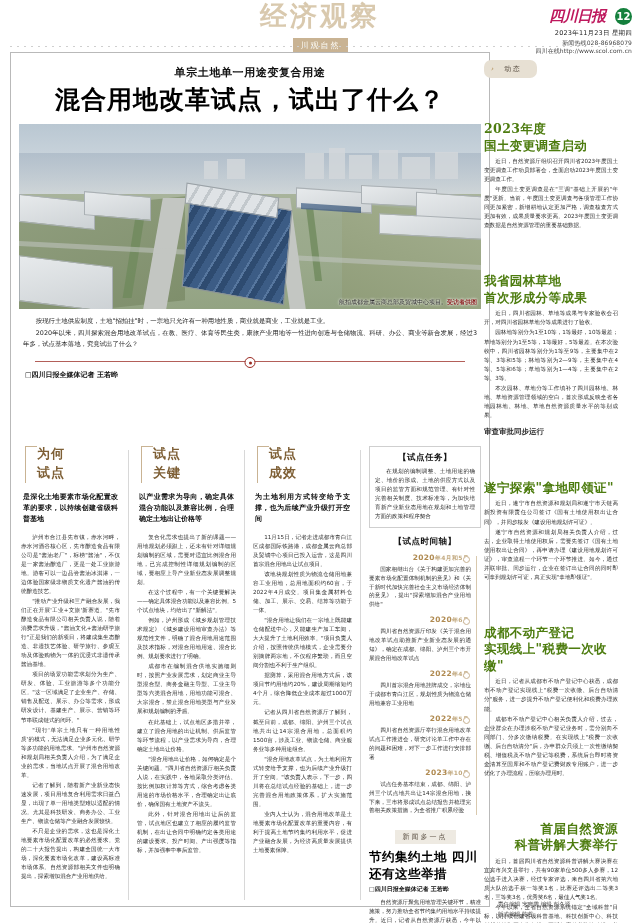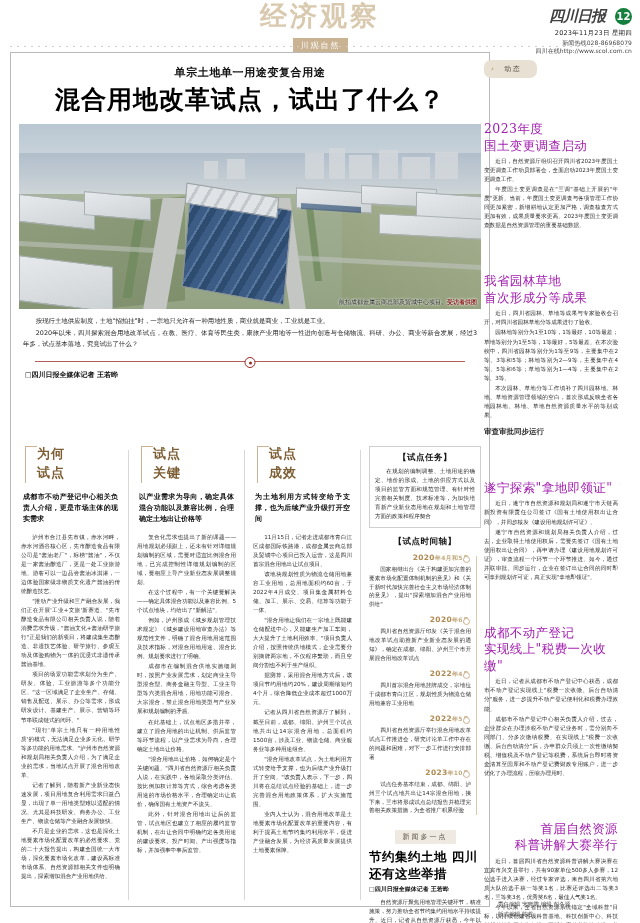--- a/index.html
+++ b/index.html
@@ -33,21 +33,21 @@
     padding:2px 7px 2px 8px;
     font-family:"DejaVu Serif","Liberation Serif",serif;
   }
   .paper-info{
     position:absolute;right:8px;top:4px;text-align:right;
     line-height:1.45;
   }
   .paper-logo{
     display:inline-block;vertical-align:middle;
     font-family:"DejaVu Serif","Liberation Serif",serif;
-    font-size:15px;font-weight:700;color:#404040;
+    font-size:15px;font-weight:700;color:#be185d;
     font-style:italic;letter-spacing:-1px;
   }
   .page-num{
     display:inline-block;vertical-align:middle;margin-left:5px;
     width:17px;height:17px;border-radius:50%;
     background:#15803d;color:#fff;
     font-size:10px;font-weight:700;
     text-align:center;line-height:17px;
   }
   .paper-date{font-size:6.5px;color:#222;margin-top:2px;letter-spacing:.2px;}
@@ -212,21 +212,21 @@
   }
   .sb-badge{margin:4px 0 5px 0;}
   .sb-badge span{
     display:inline-block;background:#e7e0d3;color:#5e5346;
     font-size:7px;letter-spacing:1.5px;padding:2px 8px 2px 7px;
     border-radius:7px;
   }
   .sb-badge .ar{color:#b08b52;margin-right:2px;}
   .sb-title{
     font-family:"DejaVu Serif","Liberation Serif",serif;
-    font-size:12.5px;font-weight:400;color:#a21caf;
+    font-size:12.5px;font-weight:700;color:#4d7c0f;
     line-height:1.32;letter-spacing:.4px;margin-bottom:3px;margin-top:43px;
   }
   .sb-kicker{font-size:7.5px;font-weight:700;color:#333;margin-bottom:1px;}
   .sb-txt{font-size:5.6px;line-height:1.62;color:#2b2b2b;text-align:justify;}
   .sb-txt p{margin:0 0 1px 0;text-indent:2em;}
   .sb-by{font-size:6.5px;font-weight:700;color:#111;text-align:center;margin-top:5px;}
   .sb-block{margin-bottom:7px;}
 
   .footer-credits{
     position:absolute;left:498px;bottom:4px;width:140px;
@@ -313,21 +313,21 @@
     <div class="cols">
 
       <div class="col">
         <div class="sec-head">
           <div class="bracket"></div>
           <div class="st">
             <div>为何</div>
             <div>试点</div>
           </div>
         </div>
-        <div class="sec-desc">成都市不动产登记中心相关负责人介绍，更是市场主体的现实需求</div>
+        <div class="sec-desc">是深化土地要素市场化配置改革的要求，以持续创建省级科普基地</div>
         <div class="body-txt">
           <p>泸州市合江县先市镇，赤水河畔，赤水河酒谷核心区，先市酿造食品有限公司是"酱油老厂"，标榜"酱油"，不仅是一家酱油酿造厂，更是一处工业旅游地。游客可以一边品尝酱油冰淇淋，一边体验国家级非物质文化遗产酱油的传统酿造技艺。</p>
           <p>"推动产业升级和三产融合发展，我们正在开展'工业+文旅'新赛道。"先市酿造食品有限公司相关负责人说，随着消费需求升级，"酱油文化+酱油研学旅行"正是我们的新项目，将建成集生态酿造、非遗技艺体验、研学旅行、参观互动及体验购物为一体的沉浸式非遗传承酱油基地。</p>
           <p>项目的场景功能需求划分为生产、研发、体验、工业旅游等多个功能分区。"这一区域满足了企业生产、存储、销售及配送、展示、办公等需求，形成研发设计、基建生产、展示、营销等环节串联成链式的闭环。"</p>
           <p>"现行'单宗土地只有一种用地性质'的模式，无法满足企业多元化、研学等多功能的用地需求。"泸州市自然资源和规划局相关负责人介绍，为了满足企业的需求，当地试点开展了混合用地改革。</p>
           <p>记者了解到，随着新产业新业态快速发展，项目用地复合利用需求日益凸显，出现了单一用地类型难以适配的情况。尤其是科技研发、商务办公、工业生产、物流仓储等产业融合发展较快。</p>
           <p>不只是企业的需求，这也是深化土地要素市场化配置改革的必然要求。党的二十大报告提出，构建全国统一大市场，深化要素市场化改革，建设高标准市场体系。自然资源部相关文件也明确提出，探索增加混合产业用地供给。</p>
         </div>
       </div>
 

